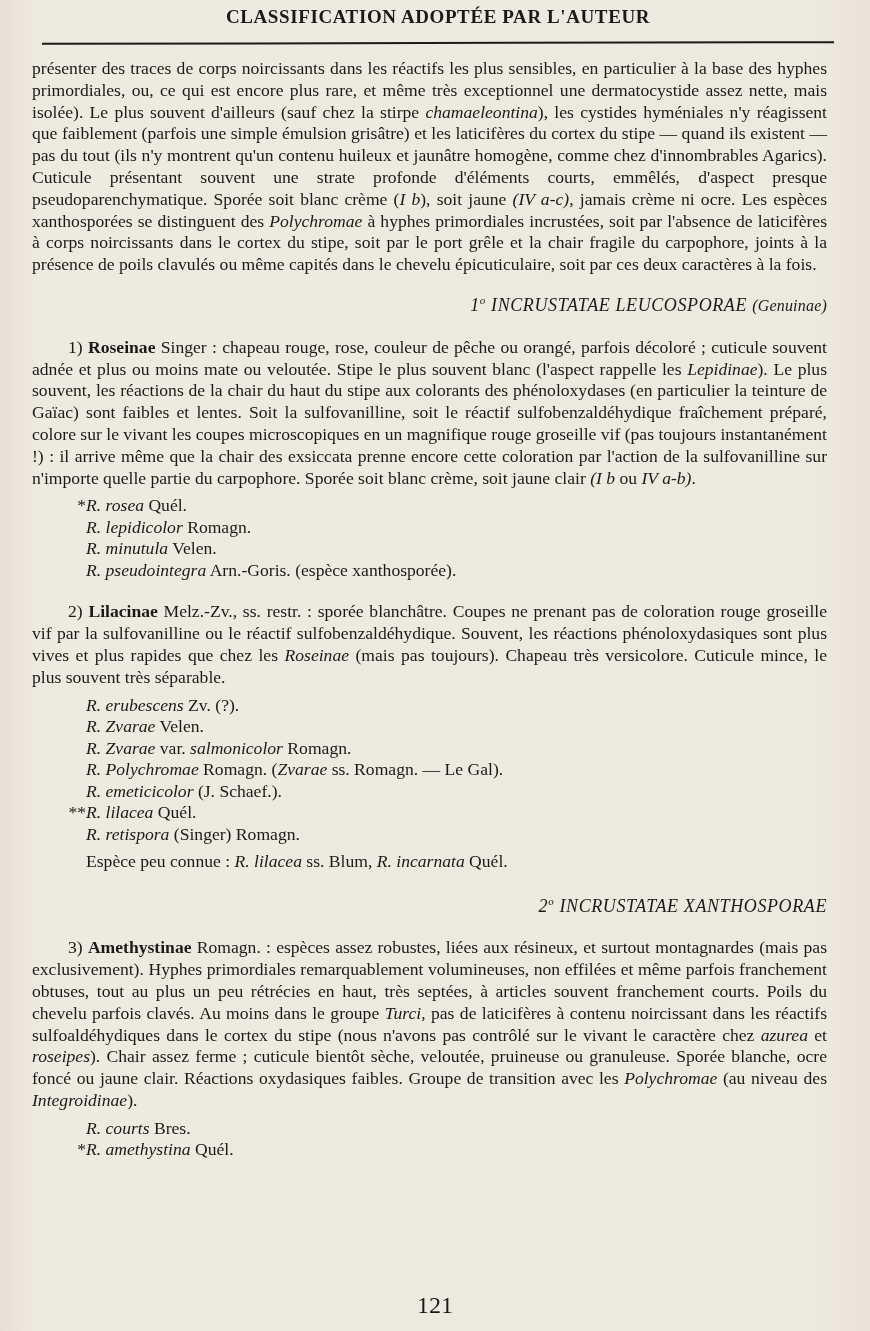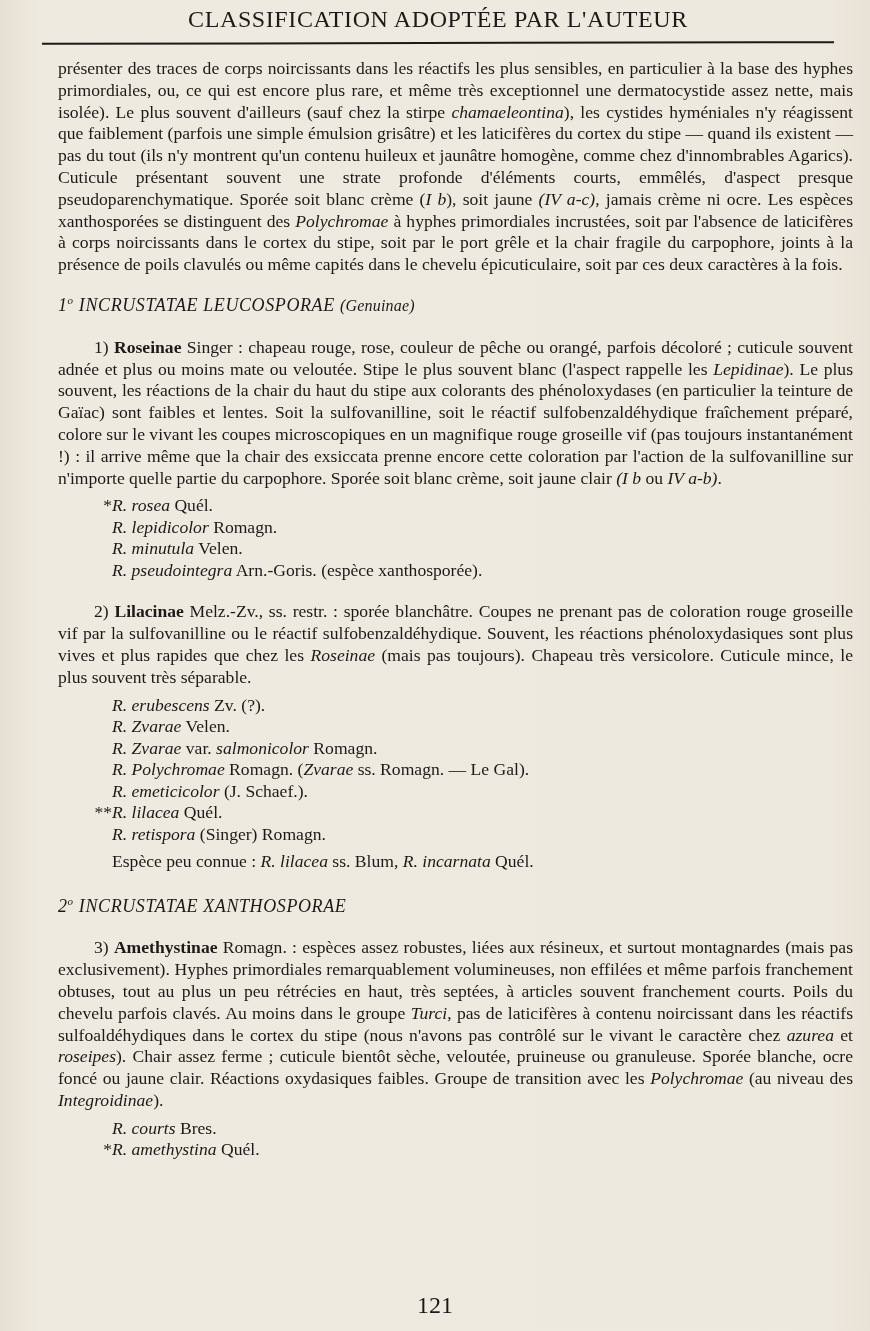--- a/index.html
+++ b/index.html
@@ -9,34 +9,34 @@
       font-family: "Liberation Serif", serif;
       color: #1c1a18;
       position: relative;
     }
     .page {
       position: absolute; left: 0; top: 0; width: 870px; height: 1331px;
       background: linear-gradient(90deg, #e6e0d4 0px, #efeadf 40px, #eee9de 820px, #e9e3d7 870px);
     }
     .running-head {
       position: absolute; left: 42px; top: 6px; width: 792px;
-      text-align: center; font-size: 24px; letter-spacing: 0.6px;
+      text-align: center; font-size: 19px; letter-spacing: 0.6px; font-weight: bold;
     }
     .head-rule {
       position: absolute; left: 42px; top: 42px; width: 792px; height: 2px;
       background: #1c1a18; transform: rotate(-0.12deg);
     }
     .body-text {
-      position: absolute; left: 58px; top: 58px; width: 795px;
+      position: absolute; left: 32px; top: 58px; width: 795px;
       font-size: 17.6px; line-height: 21.8px;
     }
     p { margin: 0; text-align: justify; }
     .indent { text-indent: 36px; margin-top: 20px; }
     .section-title {
-      text-align: left; font-style: italic; font-size: 18px;
+      text-align: right; font-style: italic; font-size: 18px;
       letter-spacing: 0.6px; margin: 14px 0 12px 0;
     }
     .section-title .sub { font-size: 16px; letter-spacing: 0.2px; }
     .section-title sup { font-size: 11px; }
     ul.species { list-style: none; margin: 6px 0 6px 0; padding: 0 0 0 54px; }
     ul.species li { position: relative; line-height: 21.5px; }
     ul.species li .mark { position: absolute; right: 100%; white-space: nowrap; }
     .note { padding-left: 54px; line-height: 21.5px; }
     .page-number {
       position: absolute; left: 0; top: 1292px; width: 870px; text-align: center;

